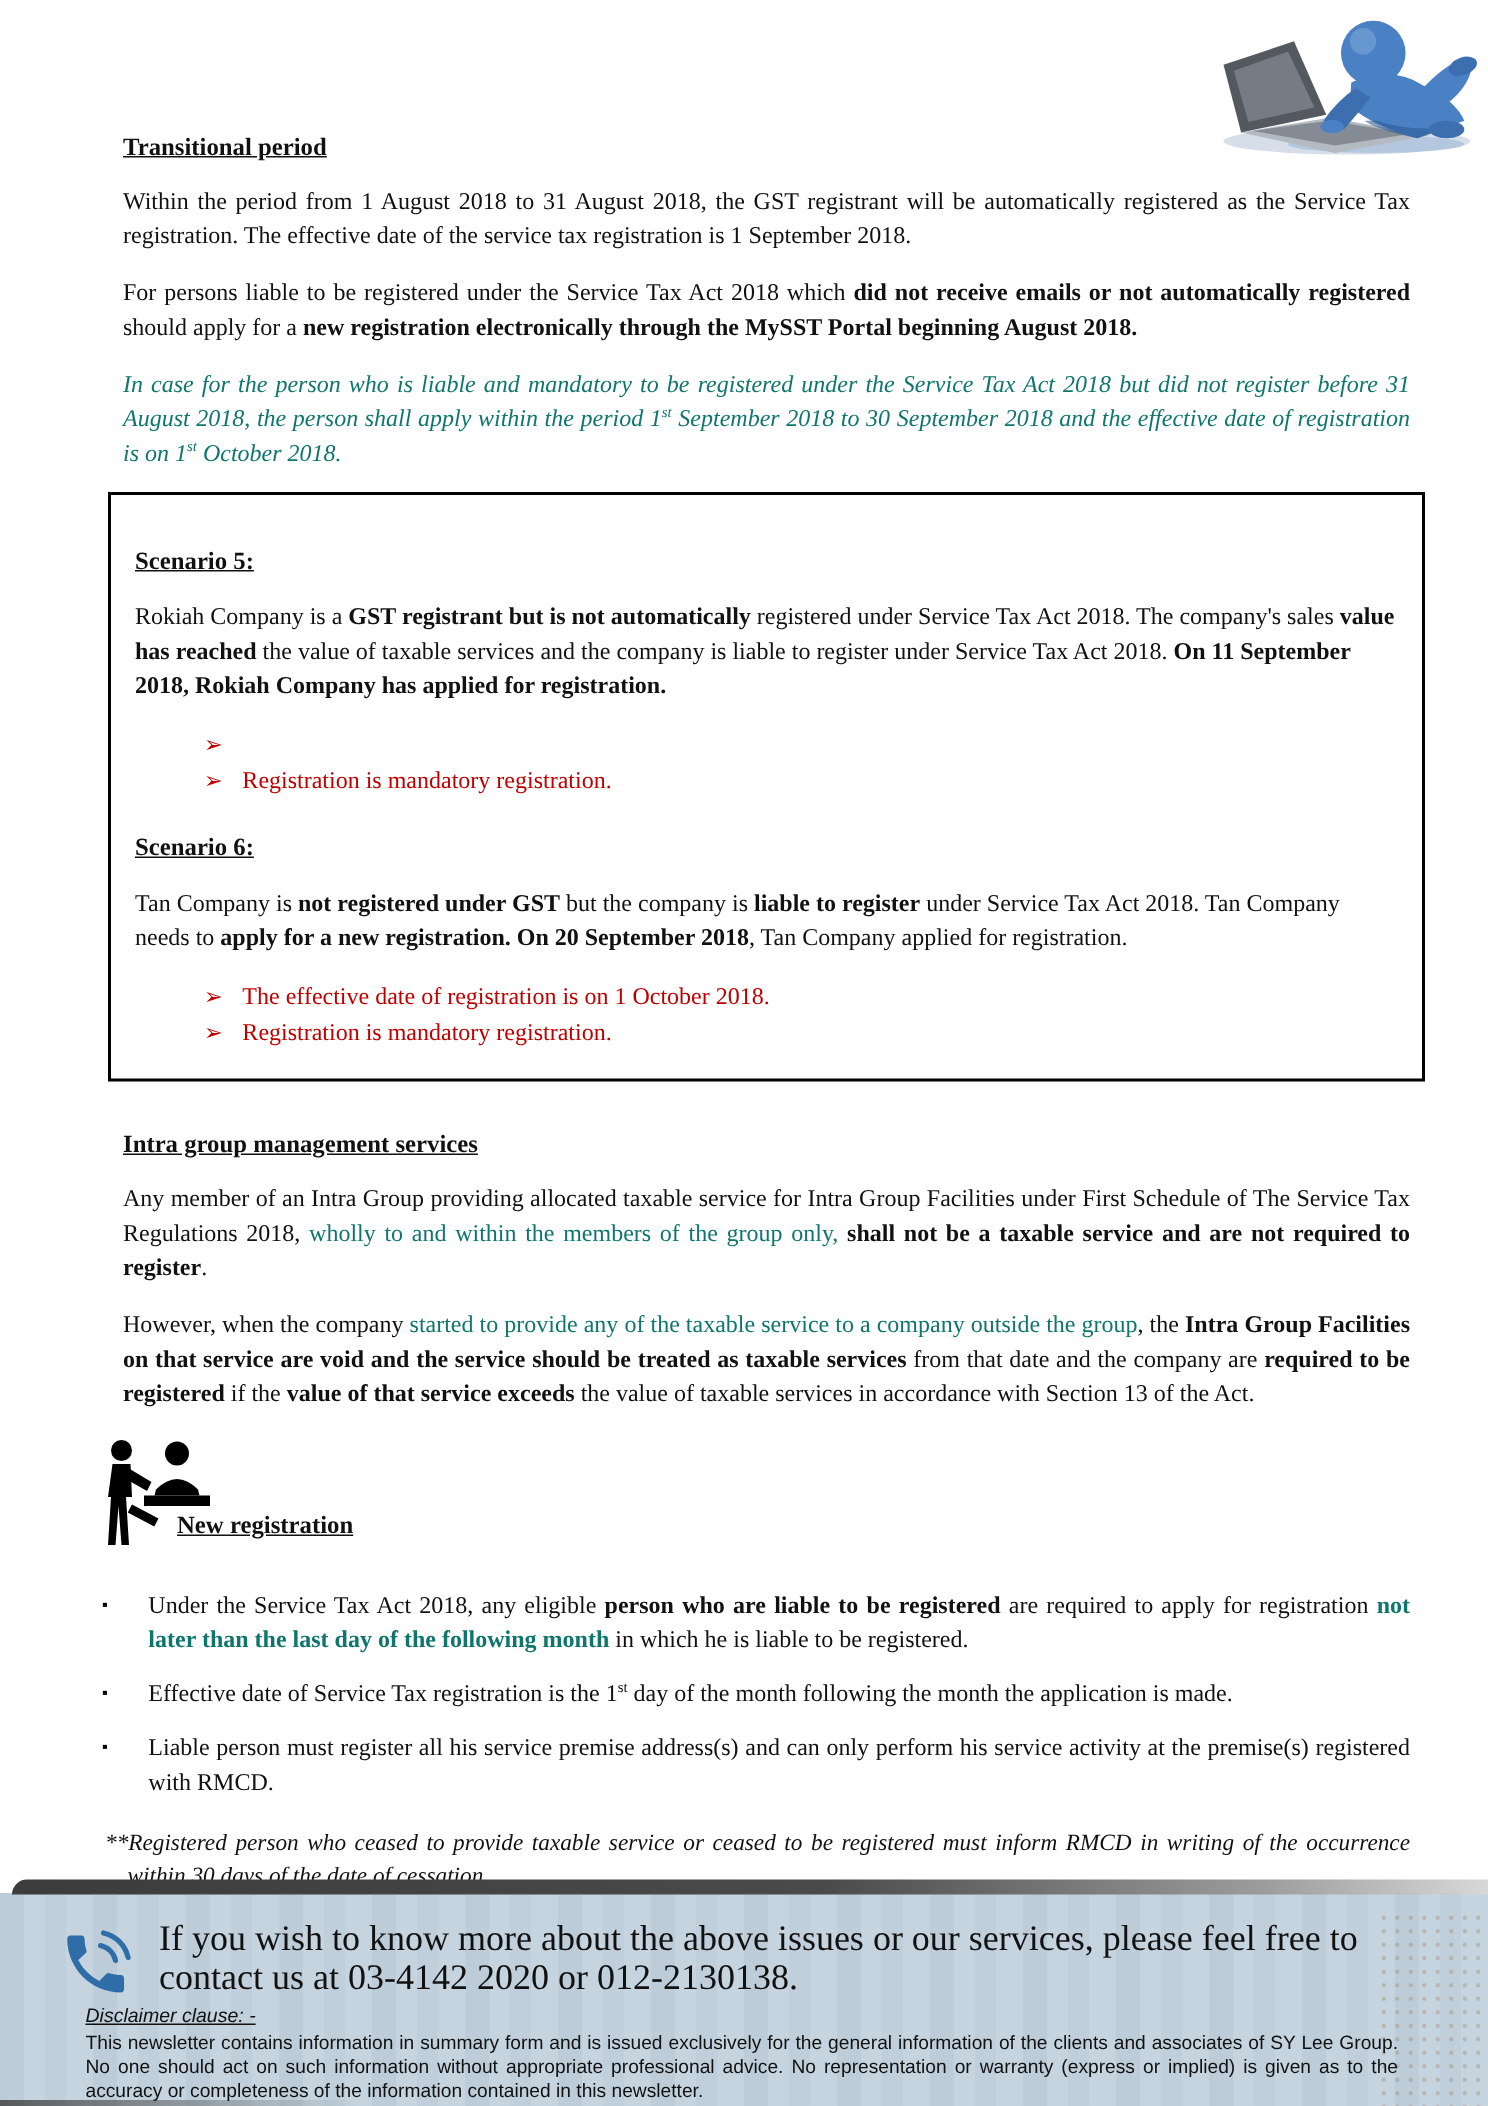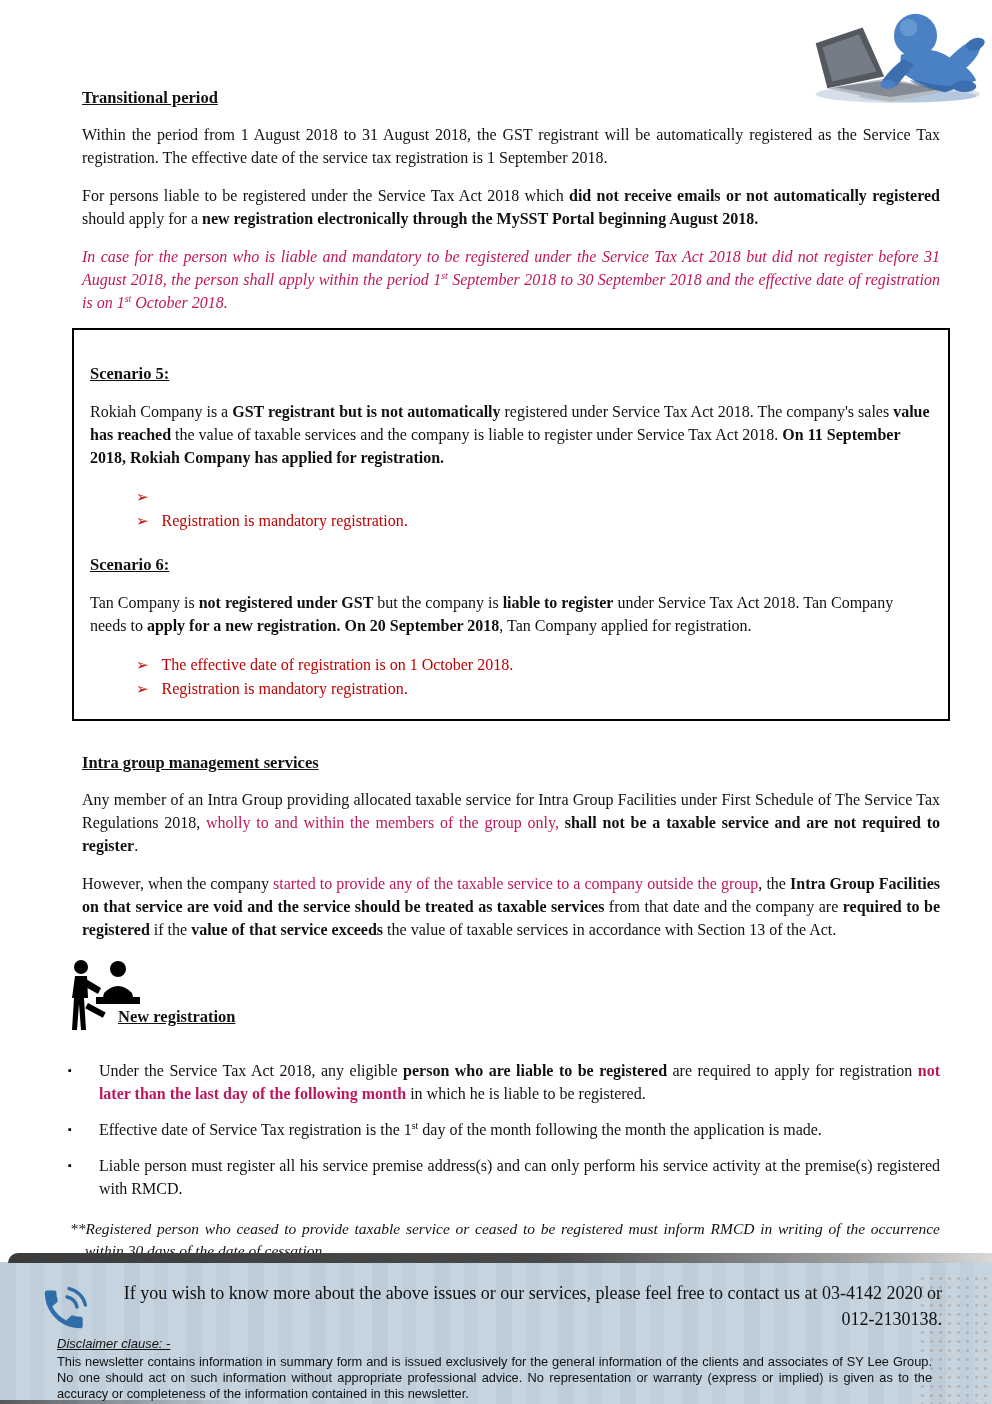--- a/index.html
+++ b/index.html
@@ -1,21 +1,21 @@
 <!DOCTYPE html>
 <html><head>
 <meta charset="utf-8">
 <style>
   html,body{margin:0;padding:0;background:#e8e8e8;}
   .page{position:relative;width:992px;height:1404px;background:#ffffff;margin:0 auto;
         font-family:"Liberation Serif", serif;color:#111;overflow:hidden;}
   .content{padding:88px 52px 0 82px;}
   .b{font-weight:bold;}
   .i{font-style:italic;}
-  .r{color:#be185d;}
+  .r{color:#0f766e;}
   sup{font-size:.62em;line-height:0;vertical-align:super;}
   h2.sec{font-size:16.5px;margin:0 0 14px;font-weight:bold;text-decoration:underline;}
   p.para{font-size:16px;line-height:23px;margin:15px 0 14px;text-align:justify;}
   p.left{text-align:left;}
   
   .notice{margin:18px 0 12px;}
   
   .scenario-box{box-sizing:border-box;border:2px solid #000;width:878px;margin:14px 0 32px -10px;
                 padding:30px 16px 8px;}
   .scenario-box h3{font-size:16.5px;margin:4px 0 16px;font-weight:bold;text-decoration:underline;}
@@ -43,21 +43,21 @@
                  background:linear-gradient(90deg,#3c3c3c 0%,#4a4a4a 55%,#9d9d9d 85%,#d8d8d8 100%);}
   .footer-bottombar{position:absolute;bottom:0;left:0;width:240px;height:4px;
                  background:linear-gradient(90deg,rgba(60,60,60,.8),rgba(60,60,60,0));}
   .skyline{position:absolute;inset:0;pointer-events:none;
            background:repeating-linear-gradient(90deg,rgba(96,116,136,.08) 0 16px,rgba(96,116,136,0) 16px 30px,rgba(96,116,136,.05) 30px 44px,rgba(96,116,136,0) 44px 62px);}
   .skyline::after{content:"";position:absolute;top:12px;bottom:0;right:0;width:74px;
            background-image:radial-gradient(rgba(150,110,75,.30) 1.2px,transparent 1.7px);
            background-size:9px 9px;}
   .contact-row{position:relative;display:flex;align-items:flex-start;padding:16px 0 0 38px;}
   .contact-row svg{flex:0 0 auto;margin-top:4px;}
-  .contact-text{font-size:18px;line-height:26px;margin:2px 0 0 16px;width:836px;text-align:right;}
+  .contact-text{font-size:24px;line-height:26px;margin:2px 0 0 16px;width:836px;}
   .disclaimer{position:relative;padding:2px 60px 0 57px;font-family:"Liberation Sans", sans-serif;}
   .disclaimer-label{font-size:13px;font-style:italic;text-decoration:underline;margin:0 0 3px;}
   .disclaimer-body{font-size:12.8px;line-height:16px;text-align:justify;margin:0;}
 </style>
 </head>
 <body>
 
 <div class="page">
 
   <svg class="illus" viewBox="0 0 190 105" aria-hidden="true">

